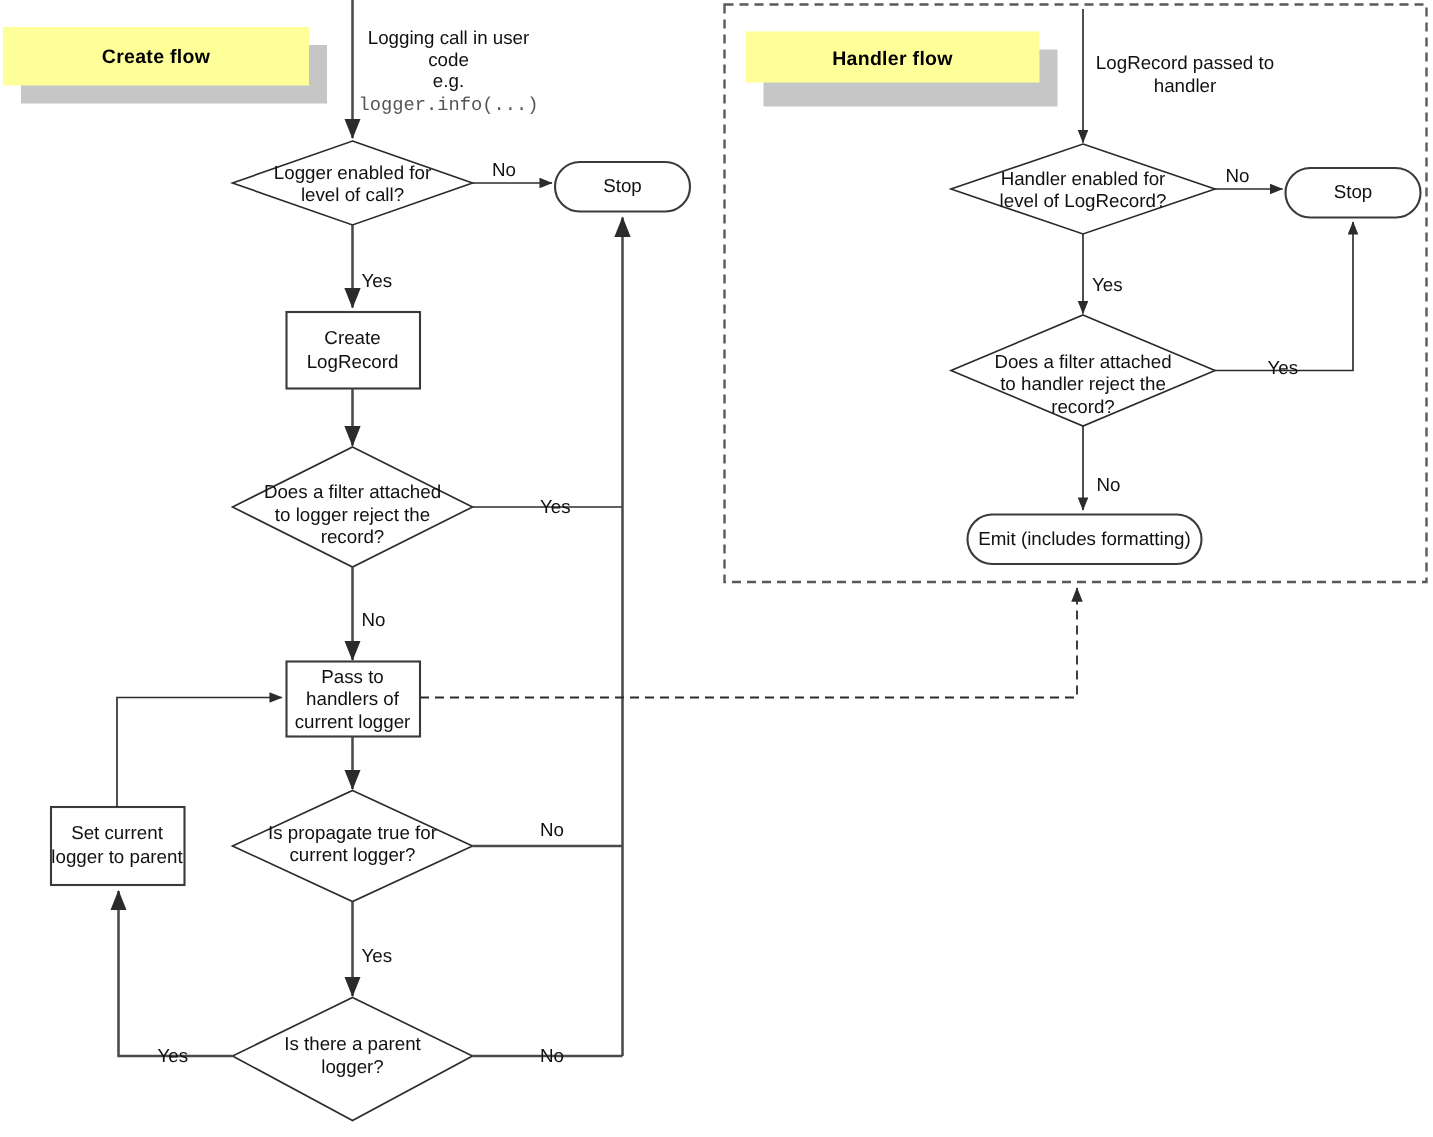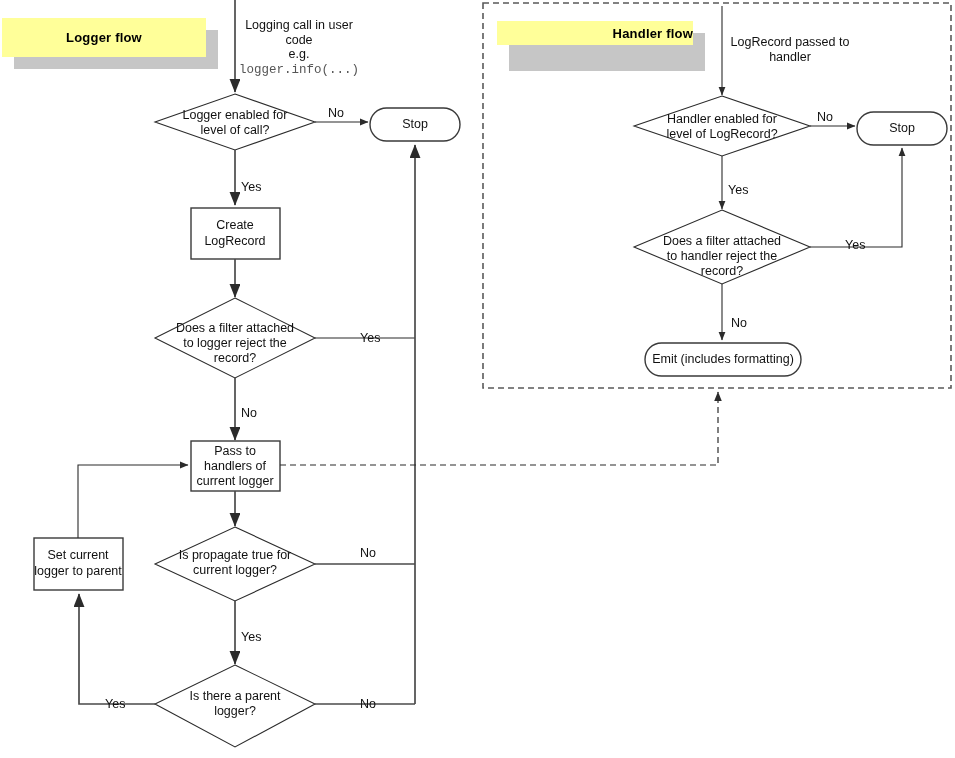--- a/index.html
+++ b/index.html
@@ -100,25 +100,25 @@
     letter-spacing: 0.2px;
   }
 </style>
 </head>
 <body>
 
 <div id="stage">
 
   <div class="title-shadow" style="left:14px; top:30px; width:204px; height:39px;"></div>
   <div class="title-box" style="left:2px; top:18px; width:204px; height:39px;">
-    <span>Logger flow</span>
+    <span>Create flow</span>
   </div>
 
   <div class="title-shadow" style="left:509px; top:33px; width:196px; height:38px;"></div>
-  <div class="title-box" style="left:497px; top:21px; width:196px; height:24px;justify-content:flex-end;">
+  <div class="title-box" style="left:497px; top:21px; width:196px; height:34px;">
     <span>Handler flow</span>
   </div>
 
   <svg class="diagram" viewBox="0 0 955 758">
     <defs>
       <marker id="arrow" markerWidth="9" markerHeight="9" refX="7.6" refY="3.2" orient="auto" markerUnits="strokeWidth">
         <path d="M0,0 L8,3.2 L0,6.4 z" fill="#2b2b2b"></path>
       </marker>
       <marker id="arrowThin" markerWidth="9" markerHeight="9" refX="7.6" refY="3.2" orient="auto" markerUnits="strokeWidth">
         <path d="M0,0 L8,3.2 L0,6.4 z" fill="#2b2b2b"></path>

